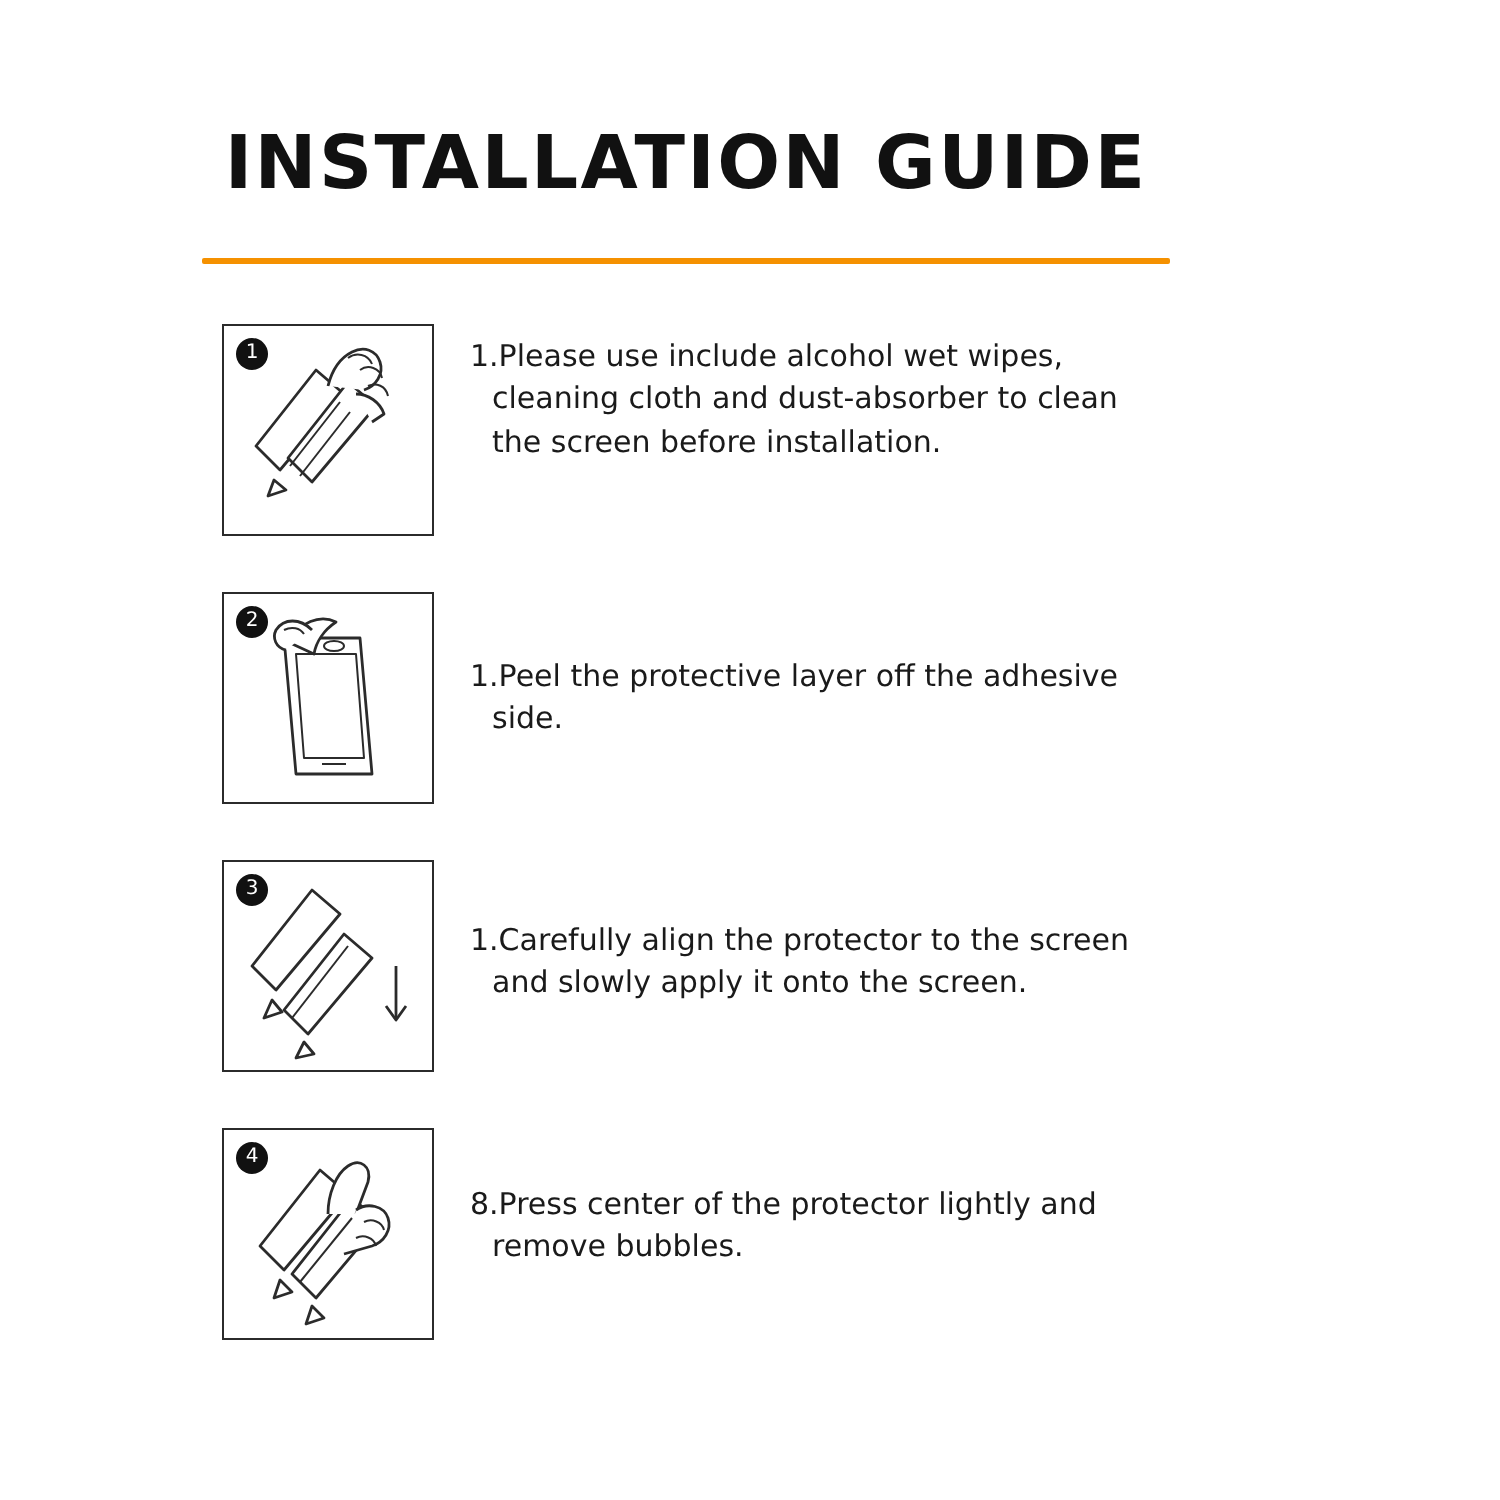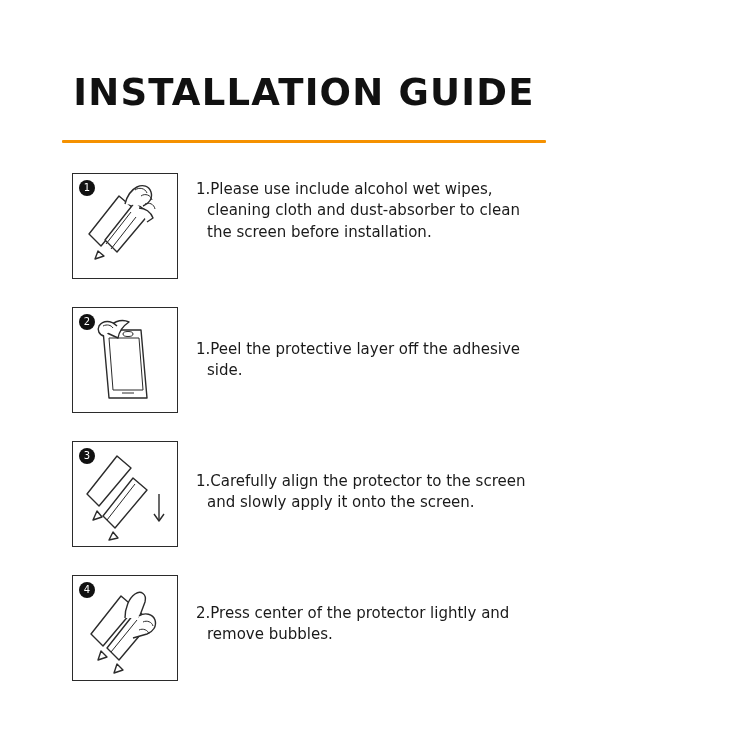--- a/index.html
+++ b/index.html
@@ -12,21 +12,22 @@
     background: #ffffff;
     font-family: "DejaVu Sans", sans-serif;
     color: #1a1a1a;
     overflow: hidden;
   }
   .page {
     position: relative;
     width: 608px;
     height: 750px;
     box-sizing: border-box;
-    padding: 15px 40px;
+    padding: 4px 40px;
+    margin-left: 39px;
   }
   .title {
     text-align: center;
     font-size: 37px;
     font-weight: bold;
     letter-spacing: 1.2px;
     color: #111111;
     padding-top: 58px;
     line-height: 1.1;
     font-family: "DejaVu Sans", sans-serif;
@@ -169,17 +170,17 @@
             <path d="M38 76 L64 44" stroke-width="1"></path>
             <path d="M28 75 L25 84 L34 81 Z" fill="#ffffff"></path>
             <path d="M44 88 L41 97 L50 94 Z" fill="#ffffff"></path>
             <path d="M52 42 C52 32 56 22 62 18 C68 14 74 18 72 26 L66 42" fill="#ffffff"></path>
             <path d="M66 40 C72 36 80 38 82 44 C84 50 80 56 74 58 L60 62" fill="#ffffff"></path>
             <path d="M70 46 C74 44 79 46 80 50" stroke-width="1"></path>
             <path d="M66 54 C70 52 75 54 76 58" stroke-width="1"></path>
           </g>
         </svg>
       </div>
-      <div class="step-text">2.Press center of the protector lightly and remove bubbles.</div>
+      <div class="step-text">8.Press center of the protector lightly and remove bubbles.</div>
     </div>
 
   </div>
 </div>
 
 </body></html>

